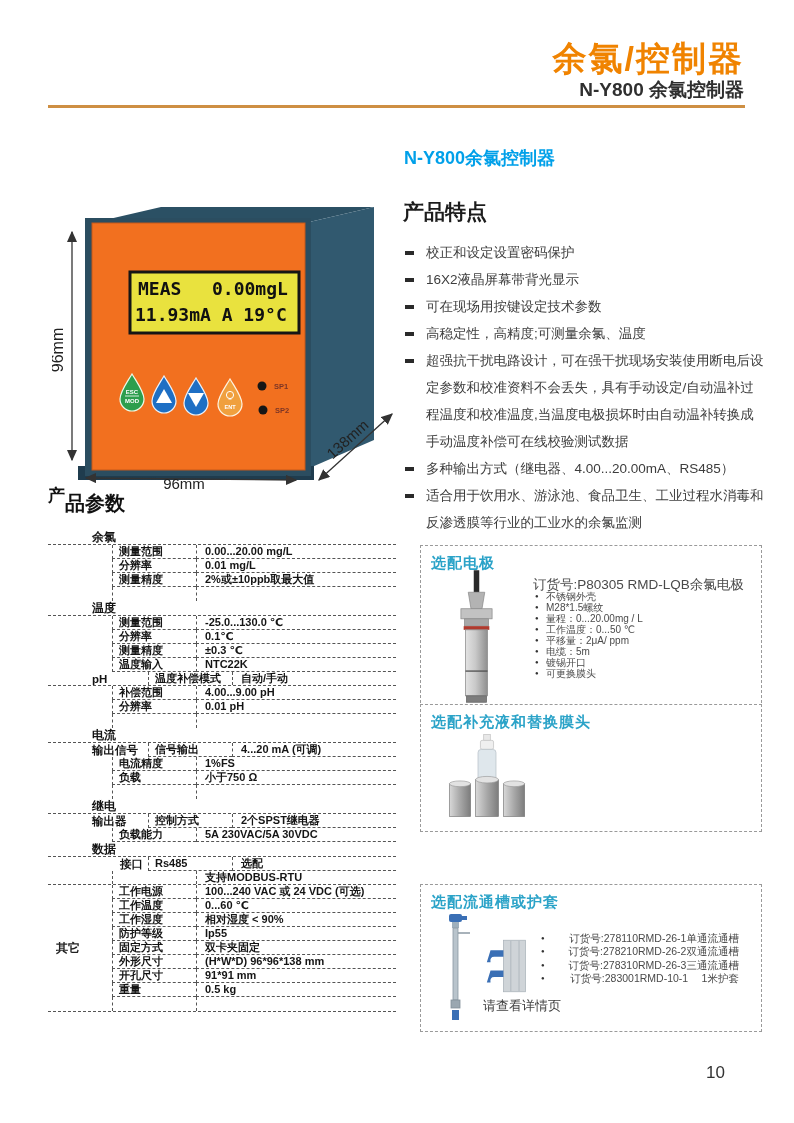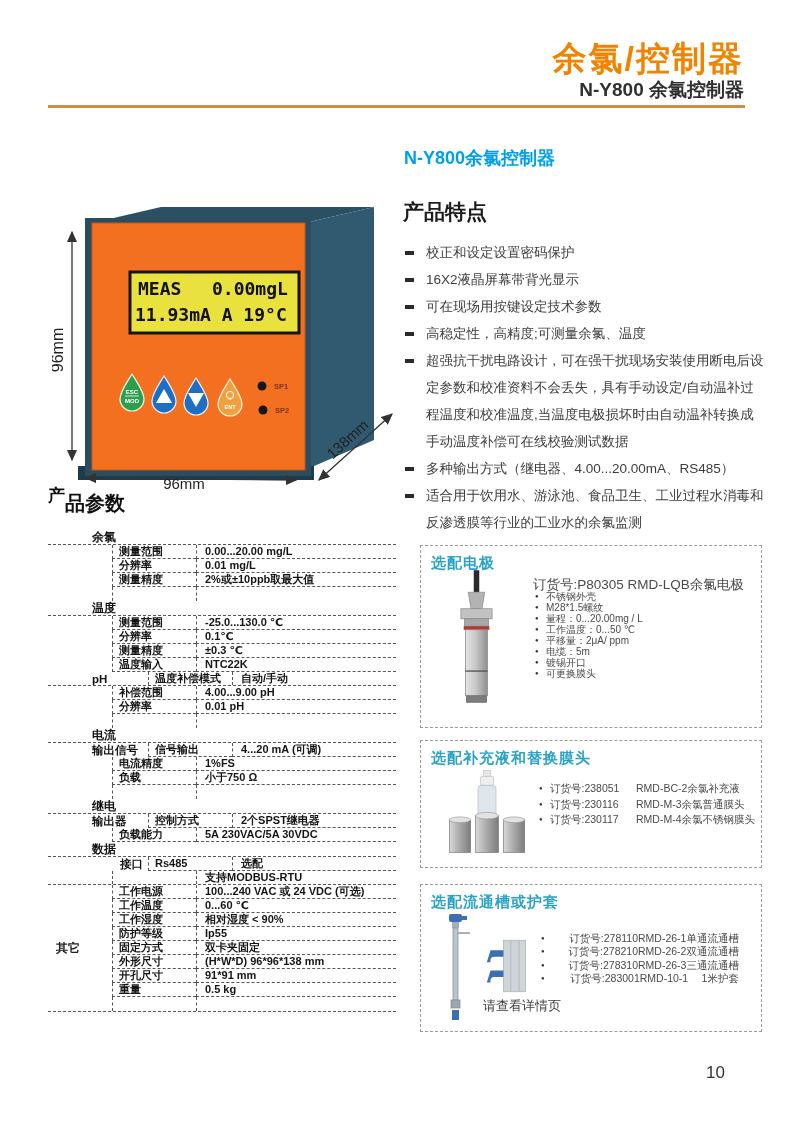--- a/index.html
+++ b/index.html
@@ -41,21 +41,21 @@
   .label-row .c2, .label-row .c3 { border-left:none; }
   .label-row .c1 { font-size:12px; line-height:15px; }
   .full-b { border-bottom:1px dashed #555; }
   .col-b .c2, .col-b .c3 { border-bottom:1px dashed #555; }
   .cat { font-weight:bold;margin-left:36px; }
   .cat-right { text-align:right; padding-right:5px; }
   .cat-center { position:absolute; left:8px; top:50%; transform:translateY(-50%); font-size:12px; font-weight:bold; }
   
   .obox { position:absolute; left:420px; width:342px; border:1.5px dashed #9a9a9a; background:#fff; }
   #obox-0 { top:545px; height:183px; }
-  #obox-1 { top:740px; height:128px; }
+  #obox-1 { top:704px; height:128px; }
   #obox-2 { top:884px; height:148px;text-align:right; }
   .obox-heading { position:absolute; top:8px; left:10px; font-size:15px; font-weight:bold; color:#2BA3C8; letter-spacing:1px; }
   .order-line { position:absolute; top:30px; left:112px; font-size:13.5px; color:#4a4a4a; }
   .spec-list { position:absolute; top:45px; left:114px; list-style:none; }
   .spec-list li { font-size:10px; line-height:11px; color:#4a4a4a; padding-left:11px; position:relative; }
   .spec-list li::before { content:"●"; position:absolute; left:0; top:0; font-size:6px; line-height:11px; color:#333; }
   .order-list { position:absolute; list-style:none; }
   #obox-1 .order-list { top:40px; left:118px; }
   #obox-1 .order-list li { line-height:15.5px; }
   #obox-2 .order-list { top:47px; left:120px; }
@@ -395,25 +395,20 @@
         <rect x="42" y="9" width="16" height="11" rx="2" fill="#efefef" stroke="#bbb" stroke-width="0.8"></rect>
         <rect x="39" y="20" width="22" height="42" rx="4" fill="#dfe7ec" stroke="#b2bcc3" stroke-width="0.8"></rect>
         <rect x="4" y="62" width="26" height="40" fill="url(#cyl)" stroke="#777" stroke-width="0.8"></rect>
         <ellipse cx="17" cy="62" rx="13" ry="3.5" fill="#e2e2e2" stroke="#999" stroke-width="0.8"></ellipse>
         <rect x="36" y="57" width="28" height="45" fill="url(#cyl)" stroke="#777" stroke-width="0.8"></rect>
         <ellipse cx="50" cy="57" rx="14" ry="4" fill="#e2e2e2" stroke="#999" stroke-width="0.8"></ellipse>
         <rect x="70" y="62" width="26" height="40" fill="url(#cyl)" stroke="#777" stroke-width="0.8"></rect>
         <ellipse cx="83" cy="62" rx="13" ry="3.5" fill="#e2e2e2" stroke="#999" stroke-width="0.8"></ellipse>
       </svg>
     </div>
-    <ul class="order-list">
-        <li><span class="order-code">订货号:238051</span><span class="order-name">RMD-BC-2余氯补充液</span></li>
-        <li><span class="order-code">订货号:230116</span><span class="order-name">RMD-M-3余氯普通膜头</span></li>
-        <li><span class="order-code">订货号:230117</span><span class="order-name">RMD-M-4余氯不锈钢膜头</span></li>
-      </ul>
   </div>
 
   <div class="obox" id="obox-2">
     <div class="obox-heading">选配流通槽或护套</div>
     <div class="img-tube">
       <svg width="30" height="112" viewBox="0 0 30 112">
         <rect x="8" y="3" width="13" height="8" rx="2" fill="#3A6FB5"></rect>
         <rect x="17" y="5" width="9" height="4" fill="#3A6FB5"></rect>
         <rect x="11" y="11" width="7" height="6" fill="#9fb0bd"></rect>
         <line x1="15" y1="22" x2="29" y2="22" stroke="#8b98a3" stroke-width="1.5"></line>

